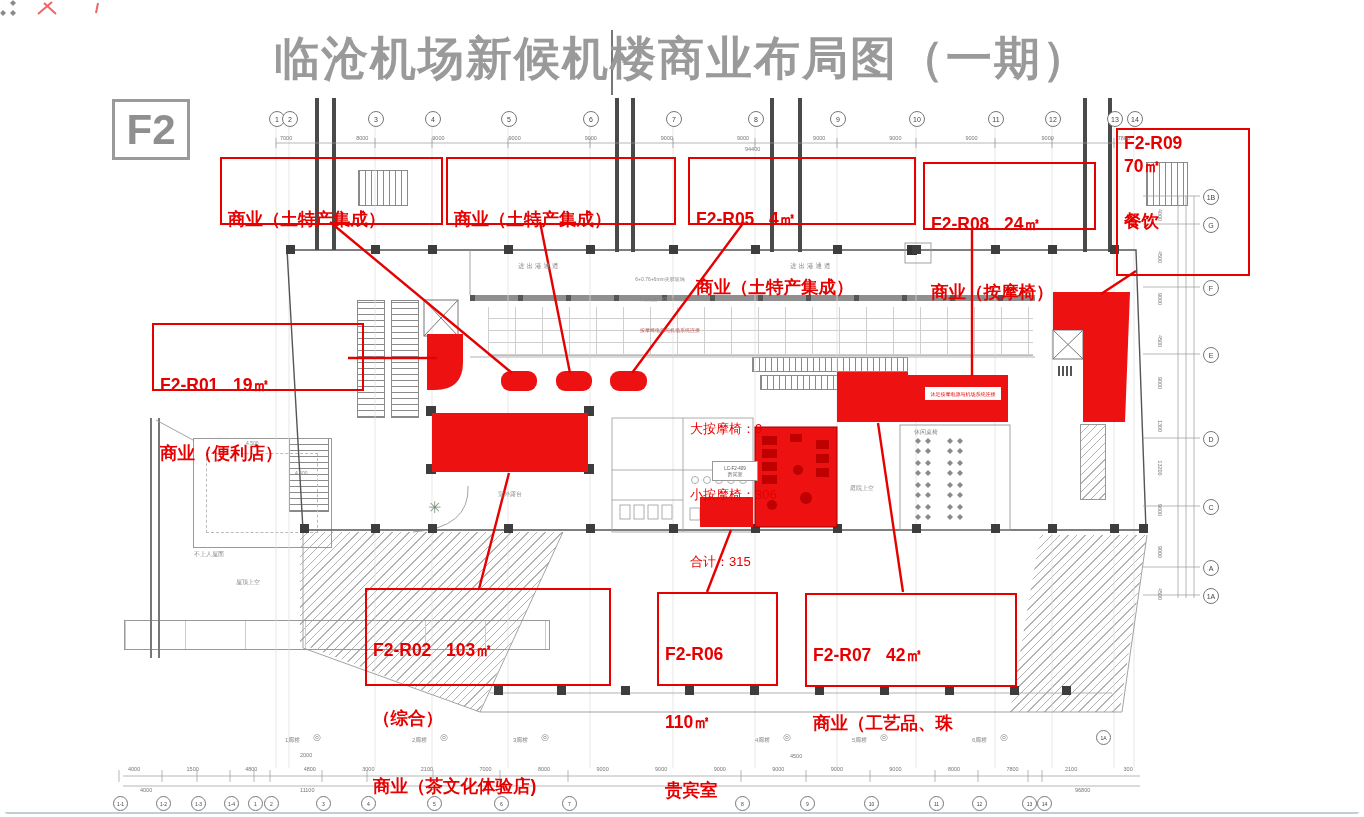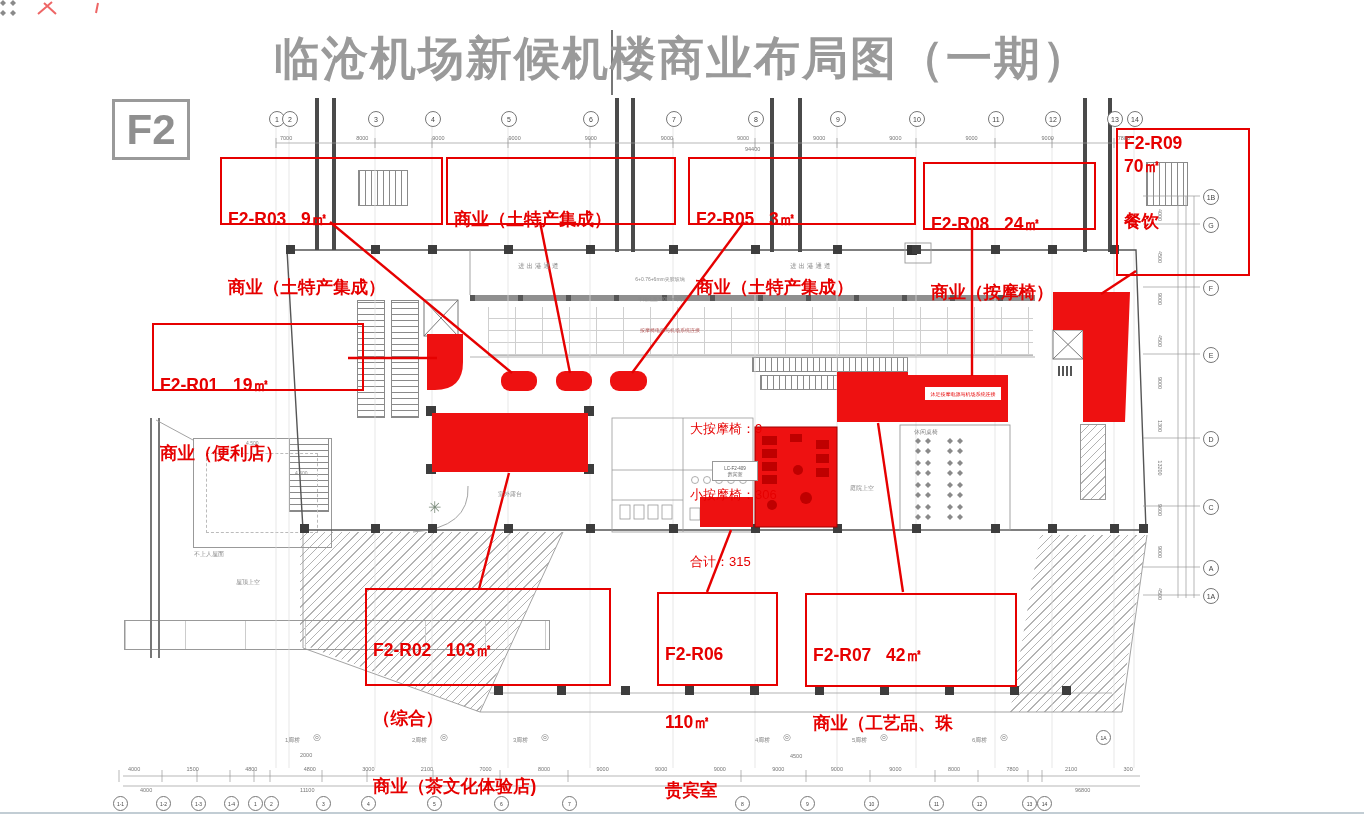--- a/index.html
+++ b/index.html
@@ -1,17 +1,17 @@
 <!DOCTYPE html>
 <html><head>
 <meta charset="utf-8">
 <style>
   html,body{margin:0;padding:0;background:#fff;}
   #canvas{position:relative;width:1364px;height:817px;background:#fff;overflow:hidden;
-          font-family:"Liberation Sans","DejaVu Sans",sans-serif;}
+          font-family:"Liberation Sans","DejaVu Sans",sans-serif;border-radius:16px;}
   .abs{position:absolute;}
   svg{position:absolute;left:0;top:0;pointer-events:none;}
   .title{left:0;right:0;top:28px;text-align:center;font-size:46px;font-weight:bold;
          color:#9a9a9a;letter-spacing:2px;white-space:pre;}
   .f2box{left:112px;top:99px;width:72px;height:55px;border:3px solid #9a9a9a;
          display:flex;align-items:center;justify-content:center;
          font-size:42px;font-weight:bold;color:#8f8f8f;}
   .lbl{border:2.5px solid #e60000;color:#e60000;font-weight:bold;font-size:17.5px;
        line-height:1.3;padding:3px 6px;white-space:pre;background:transparent;}
   .lblline{position:absolute;left:6px;white-space:pre;}
@@ -270,28 +270,27 @@
         <line x1="1143" y1="506" x2="1200" y2="506"></line>
       <line x1="1143" y1="567" x2="1200" y2="567"></line>
         <line x1="1143" y1="595" x2="1200" y2="595"></line>
     </g>
   </svg>
 
   <div class="abs title">临沧机场新候机楼商业布局图（一期）</div>
   <div class="abs f2box">F2</div>
 
   <div class="abs lbl" style="left:220px;top:157px;width:207px;height:58px;">
-    <div>F2-R03   9㎡</div>
     <div>商业（土特产集成）</div>
   </div>
   <div class="abs lbl" style="left:446px;top:157px;width:214px;height:58px;">
     <div>商业（土特产集成）</div>
   </div>
   <div class="abs lbl" style="left:688px;top:157px;width:212px;height:58px;">
-    <div>F2-R05   3㎡</div>
+    <div>F2-R05   4㎡</div>
     <div>商业（土特产集成）</div>
   </div>
   <div class="abs lbl" style="left:923px;top:162px;width:157px;height:58px;">
     <div>F2-R08   24㎡</div>
     <div>商业（按摩椅）</div>
   </div>
   <div class="abs lbl" style="left:1116px;top:128px;width:118px;height:138px;padding-left:6px;">
     <div class="lblline" style="top:2px;">F2-R09</div>
     <div class="lblline" style="top:25px;">70㎡</div>
     <div class="lblline" style="top:80px;">餐饮</div>

